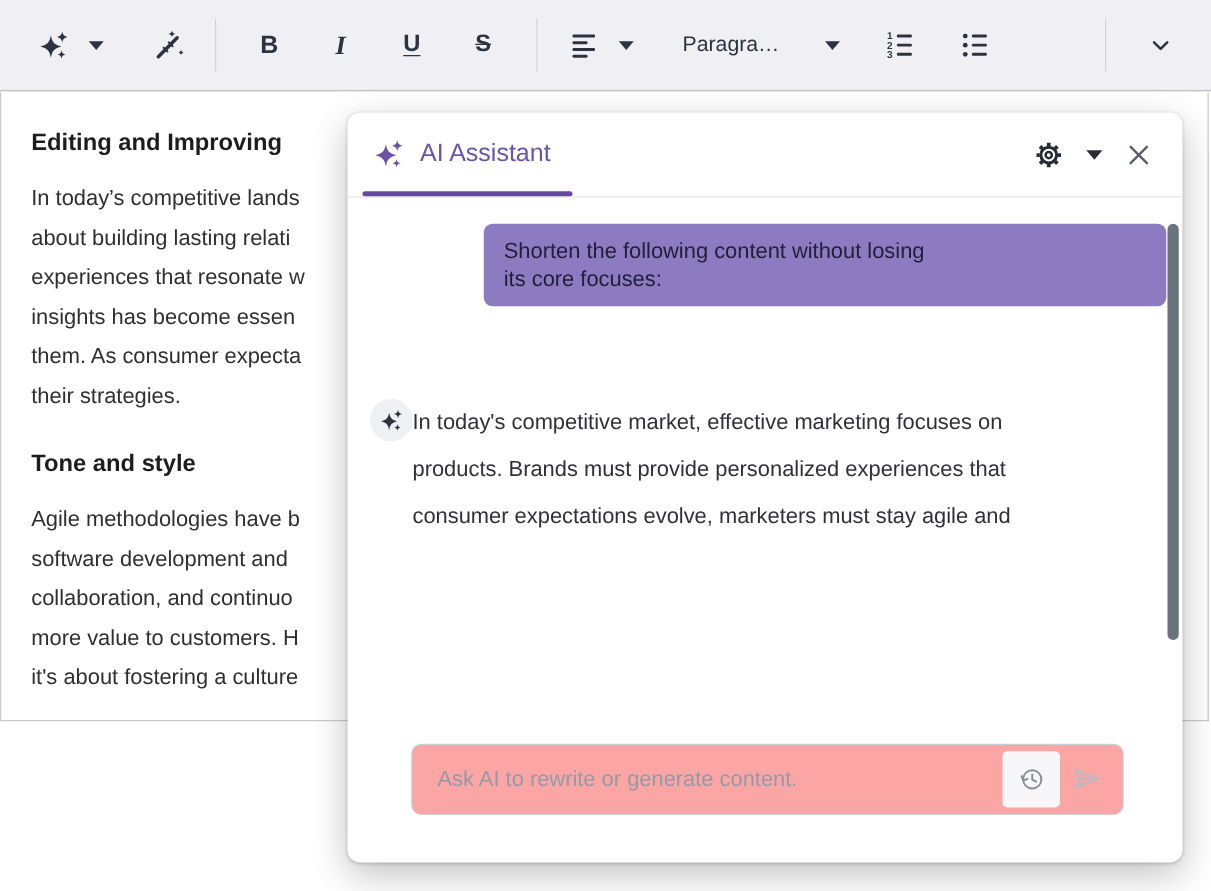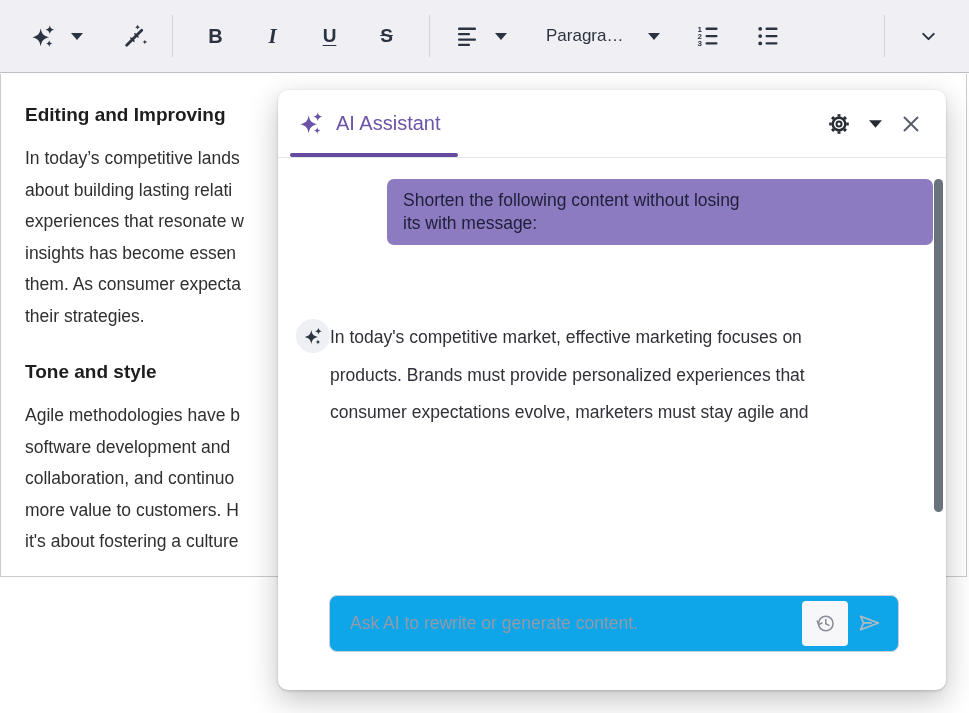--- a/index.html
+++ b/index.html
@@ -22,21 +22,21 @@
     height:46px;border-radius:4px;color:#2b3240;cursor:pointer;
   }
   .tbtn.split{gap:13px;padding:0 10px;margin-left:8px;}
   .tbtn.wand{width:46px;margin-left:18px;}
   .tsep{width:1px;height:42px;background:#d2d2d9;margin:0 14px;flex:0 0 1px;}
   .fmt{width:57px;font-weight:bold;font-size:20px;}
   .fmt.it{font-family:"Liberation Serif",serif;font-style:italic;font-weight:600;font-size:21px;}
   .fmt.un{text-decoration:underline;font-size:19px;text-underline-offset:3px;}
   .fmt.st{text-decoration:line-through;font-size:19px;}
   .align-btn{gap:14px;padding:0 10px;}
-  .para-btn{gap:24px;padding:0 12px;margin-left:16px;font-size:17px;color:#2b3240;}
+  .para-btn{gap:36px;padding:0 12px;margin-left:16px;font-size:17px;color:#2b3240;}
   .para-label{max-width:86px;overflow:hidden;white-space:nowrap;}
   .list-btn{width:50px;margin-left:10px;}
   .more-btn{width:58px;}
   .caret{fill:currentColor;}
 
   
   .editor-box{
     position:absolute;top:74px;left:0;width:967px;height:503px;
     background:#fff;border:1px solid #c9c9cf;border-top:none;box-sizing:border-box;
   }
@@ -80,21 +80,21 @@
   .ai-avatar{
     flex:0 0 34px;width:34px;height:34px;border-radius:50%;
     background:#eef0f4;display:flex;align-items:center;justify-content:center;color:#2d3340;
   }
   .ai-text{padding-top:0px;}
   .ai-line{font-size:17.5px;line-height:37.5px;color:#303039;white-space:pre;}
 
   .dlg-footer{flex:0 0 95px;padding:0 47px 0 51px;box-sizing:border-box;}
   .input-box{
     height:57px;border:1px solid #c9cdd5;border-radius:8px;
-    display:flex;align-items:center;padding:0 8px 0 18px;box-sizing:border-box;background:#0ea5e9;
+    display:flex;align-items:center;padding:0 8px 0 18px;box-sizing:border-box;background:#fca5a5;
   }
   .ai-input{
     flex:1;border:none;outline:none;background:transparent;
     font-family:"Liberation Sans",sans-serif;font-size:17.5px;color:#333;
   }
   .ai-input::placeholder{color:#949aa7;opacity:1;}
   .history-btn{width:46px;height:45px;border-radius:4px;background:#f7f7f9;color:#878d99;}
   .send-btn{width:42px;height:45px;color:#b6bac2;}
 </style>
 </head>
@@ -266,21 +266,21 @@
             <path d="M4.5 4.5 L17.5 17.5 M17.5 4.5 L4.5 17.5"></path>
           </svg>
         </span>
       </span>
     </div>
   </div>
 
   <div class="dlg-chat">
     <div class="user-bubble">
       <div class="ub-line">Shorten the following content without losing</div>
-      <div class="ub-line">its with message:</div>
+      <div class="ub-line">its core focuses:</div>
     </div>
 
     <div class="ai-row">
       <div class="ai-avatar">
         <span>
           <svg width="21" height="21" viewBox="0 0 24 24" fill="currentColor">
             <path d="M9.5 4.6 C10.4 9.7 12 11.4 17 12.6 C12 13.9 10.4 15.6 9.5 20.7 C8.6 15.6 7 13.9 2 12.6 C7 11.4 8.6 9.7 9.5 4.6 Z"></path>
             <path d="M17.6 2 C18 4.4 19 5.4 21.4 5.9 C19 6.4 18 7.4 17.6 9.8 C17.2 7.4 16.2 6.4 13.8 5.9 C16.2 5.4 17.2 4.4 17.6 2 Z"></path>
             <path d="M17.1 15.3 C17.4 17.2 18.2 17.9 20 18.3 C18.2 18.7 17.4 19.5 17.1 21.3 C16.8 19.5 16 18.7 14.2 18.3 C16 17.9 16.8 17.2 17.1 15.3 Z"></path>
           </svg>

